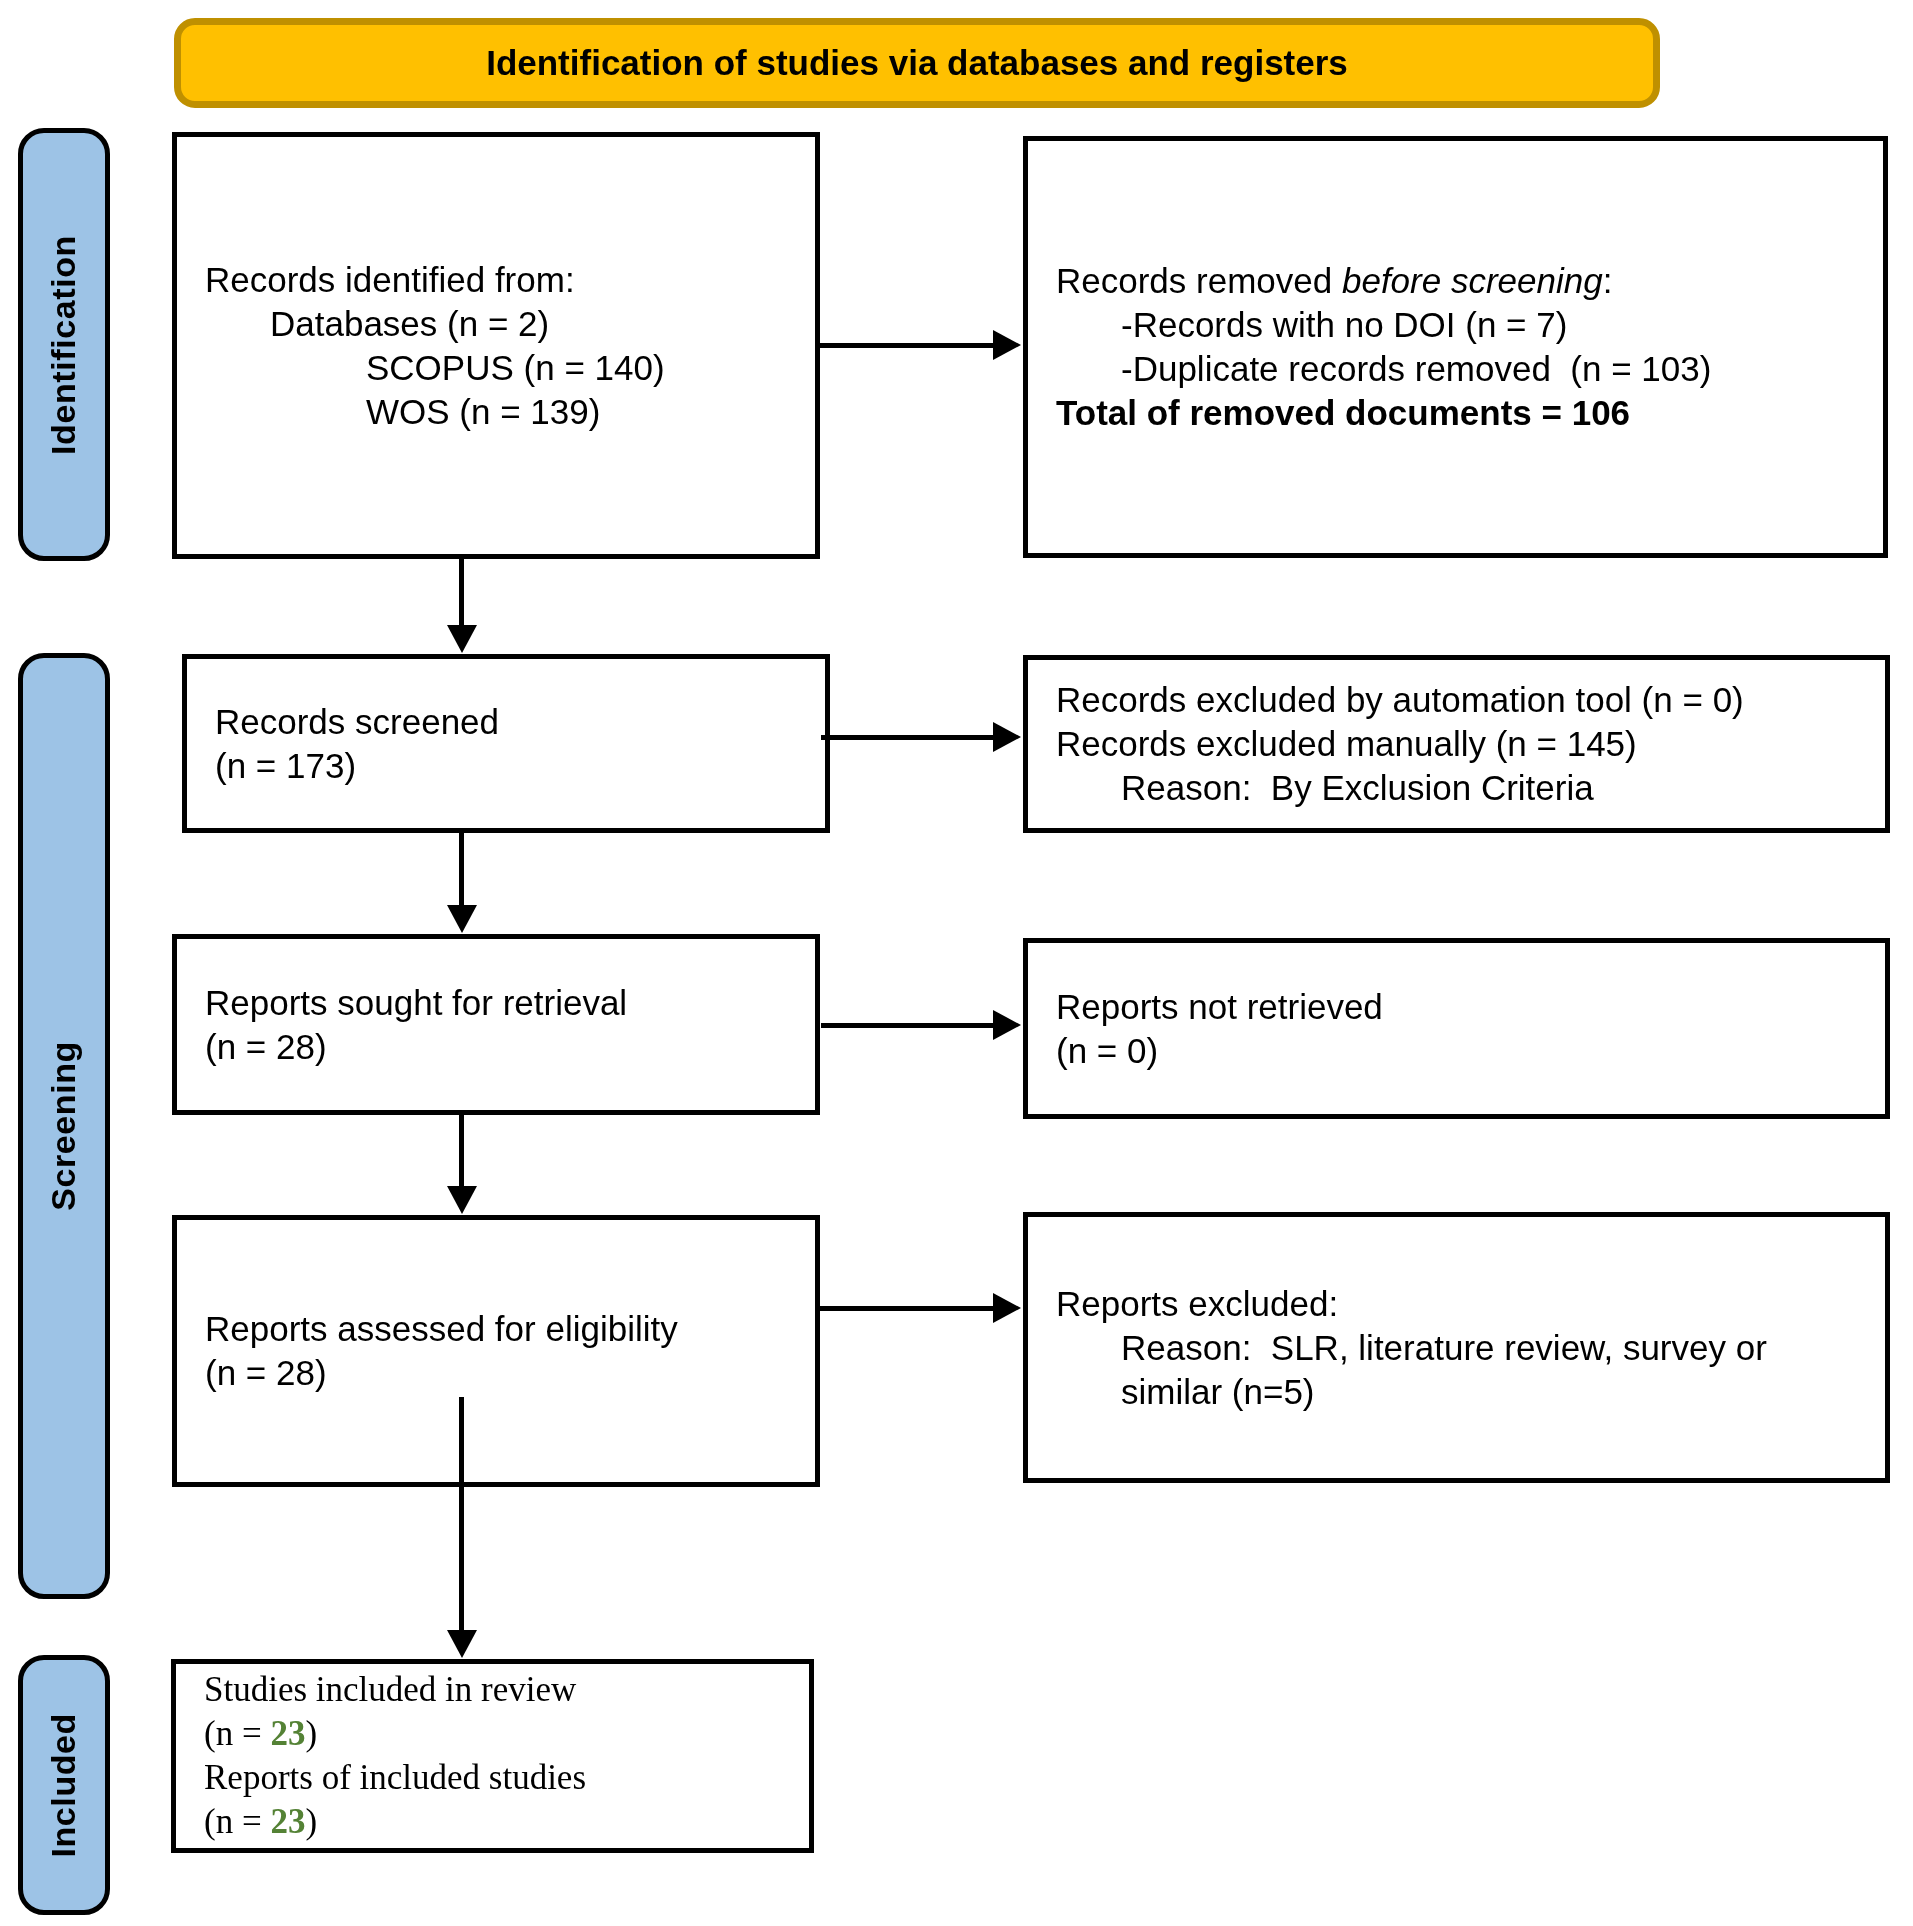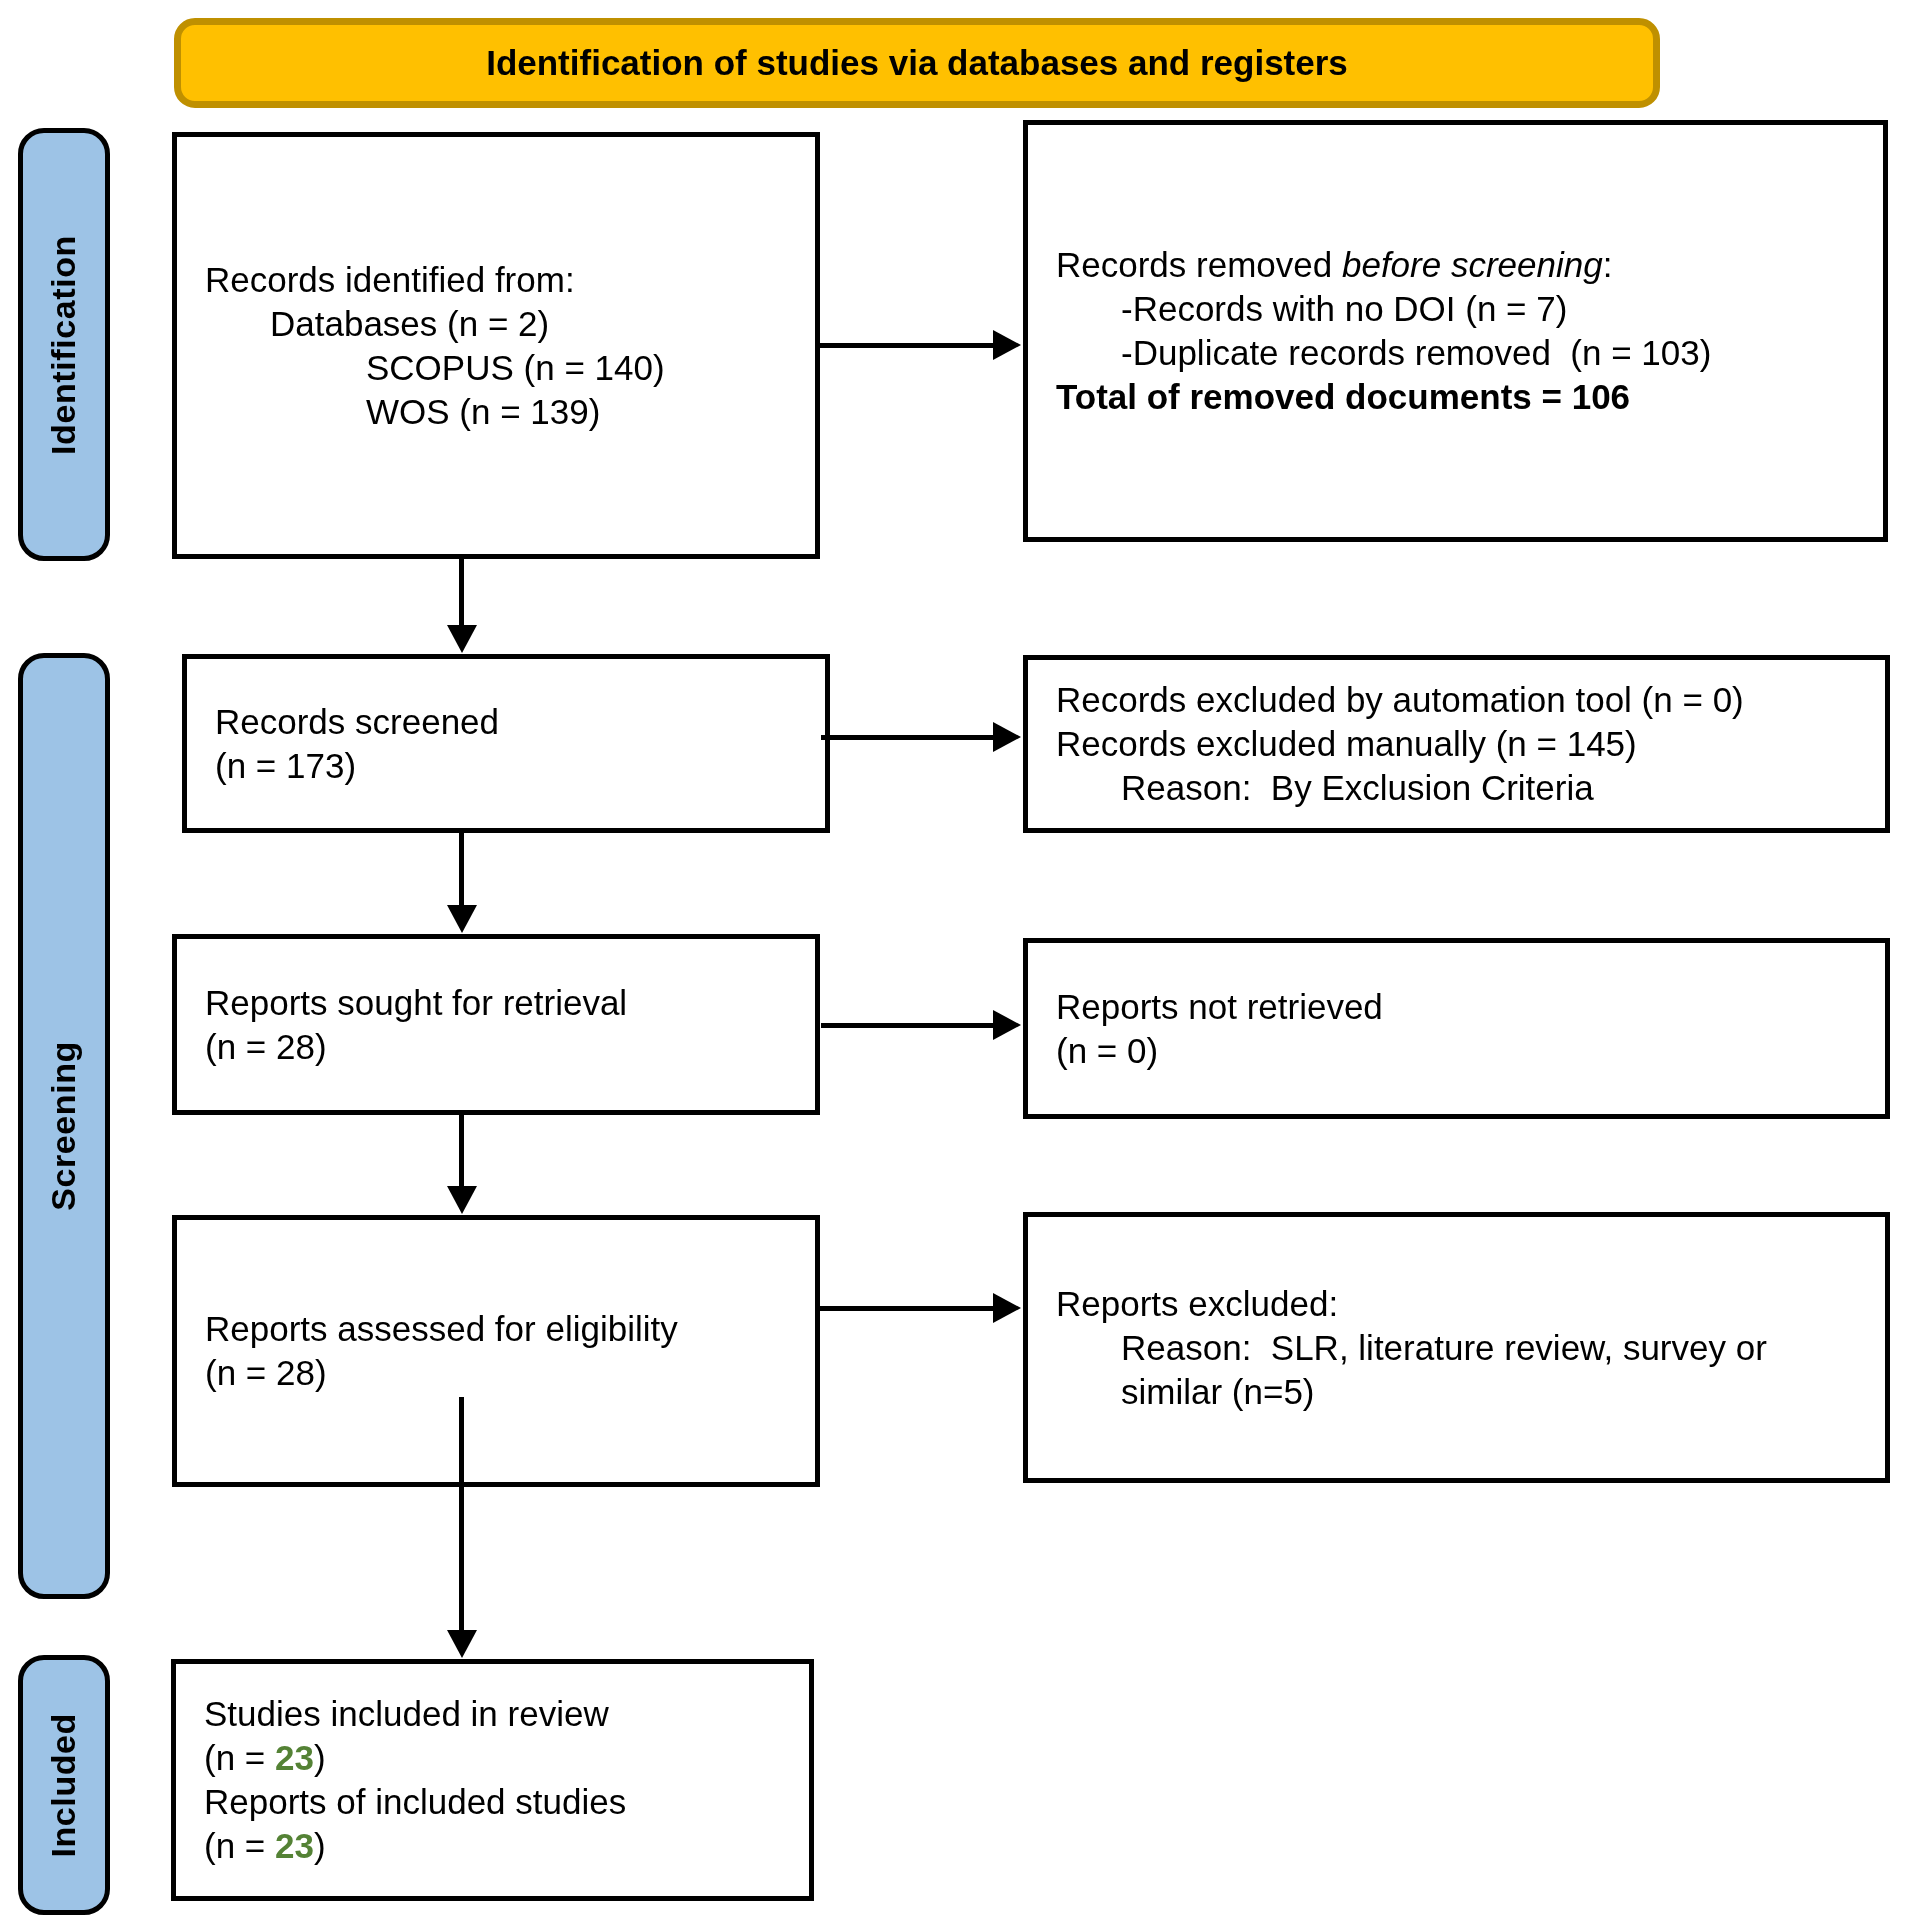--- a/index.html
+++ b/index.html
@@ -41,22 +41,22 @@
   .seg-italic{font-style:italic;}
   .seg-bold{font-weight:bold;}
   .seg-green{font-weight:bold;color:var(--green);}
   .ind1{padding-left:65px;}
   .ind2{padding-left:161px;}
 
   .box-records-identified{left:172px;top:132px;width:648px;height:427px;}
   .box-records-screened{left:172px;top:654px;width:648px;height:179px;margin-left:10px;}
   .box-reports-sought{left:172px;top:934px;width:648px;height:181px;}
   .box-reports-assessed{left:172px;top:1215px;width:648px;height:272px;}
-  .box-studies-included{left:171px;top:1659px;width:643px;height:242px;}
-  .box-records-removed{left:1023px;top:120px;width:865px;height:422px;}
+  .box-studies-included{left:171px;top:1659px;width:643px;height:194px;font-family:Liberation Serif, serif;}
+  .box-records-removed{left:1023px;top:136px;width:865px;height:422px;}
   .box-records-excluded{left:1023px;top:655px;width:867px;height:178px;}
   .box-reports-not-retrieved{left:1023px;top:938px;width:867px;height:181px;}
   .box-reports-excluded{left:1023px;top:1212px;width:867px;height:271px;}
 
   .aline{position:absolute;background:#000;}
   .ahead-right{
     position:absolute;width:0;height:0;
     border-left:28px solid #000;border-top:15px solid transparent;border-bottom:15px solid transparent;
   }
   .ahead-down{

